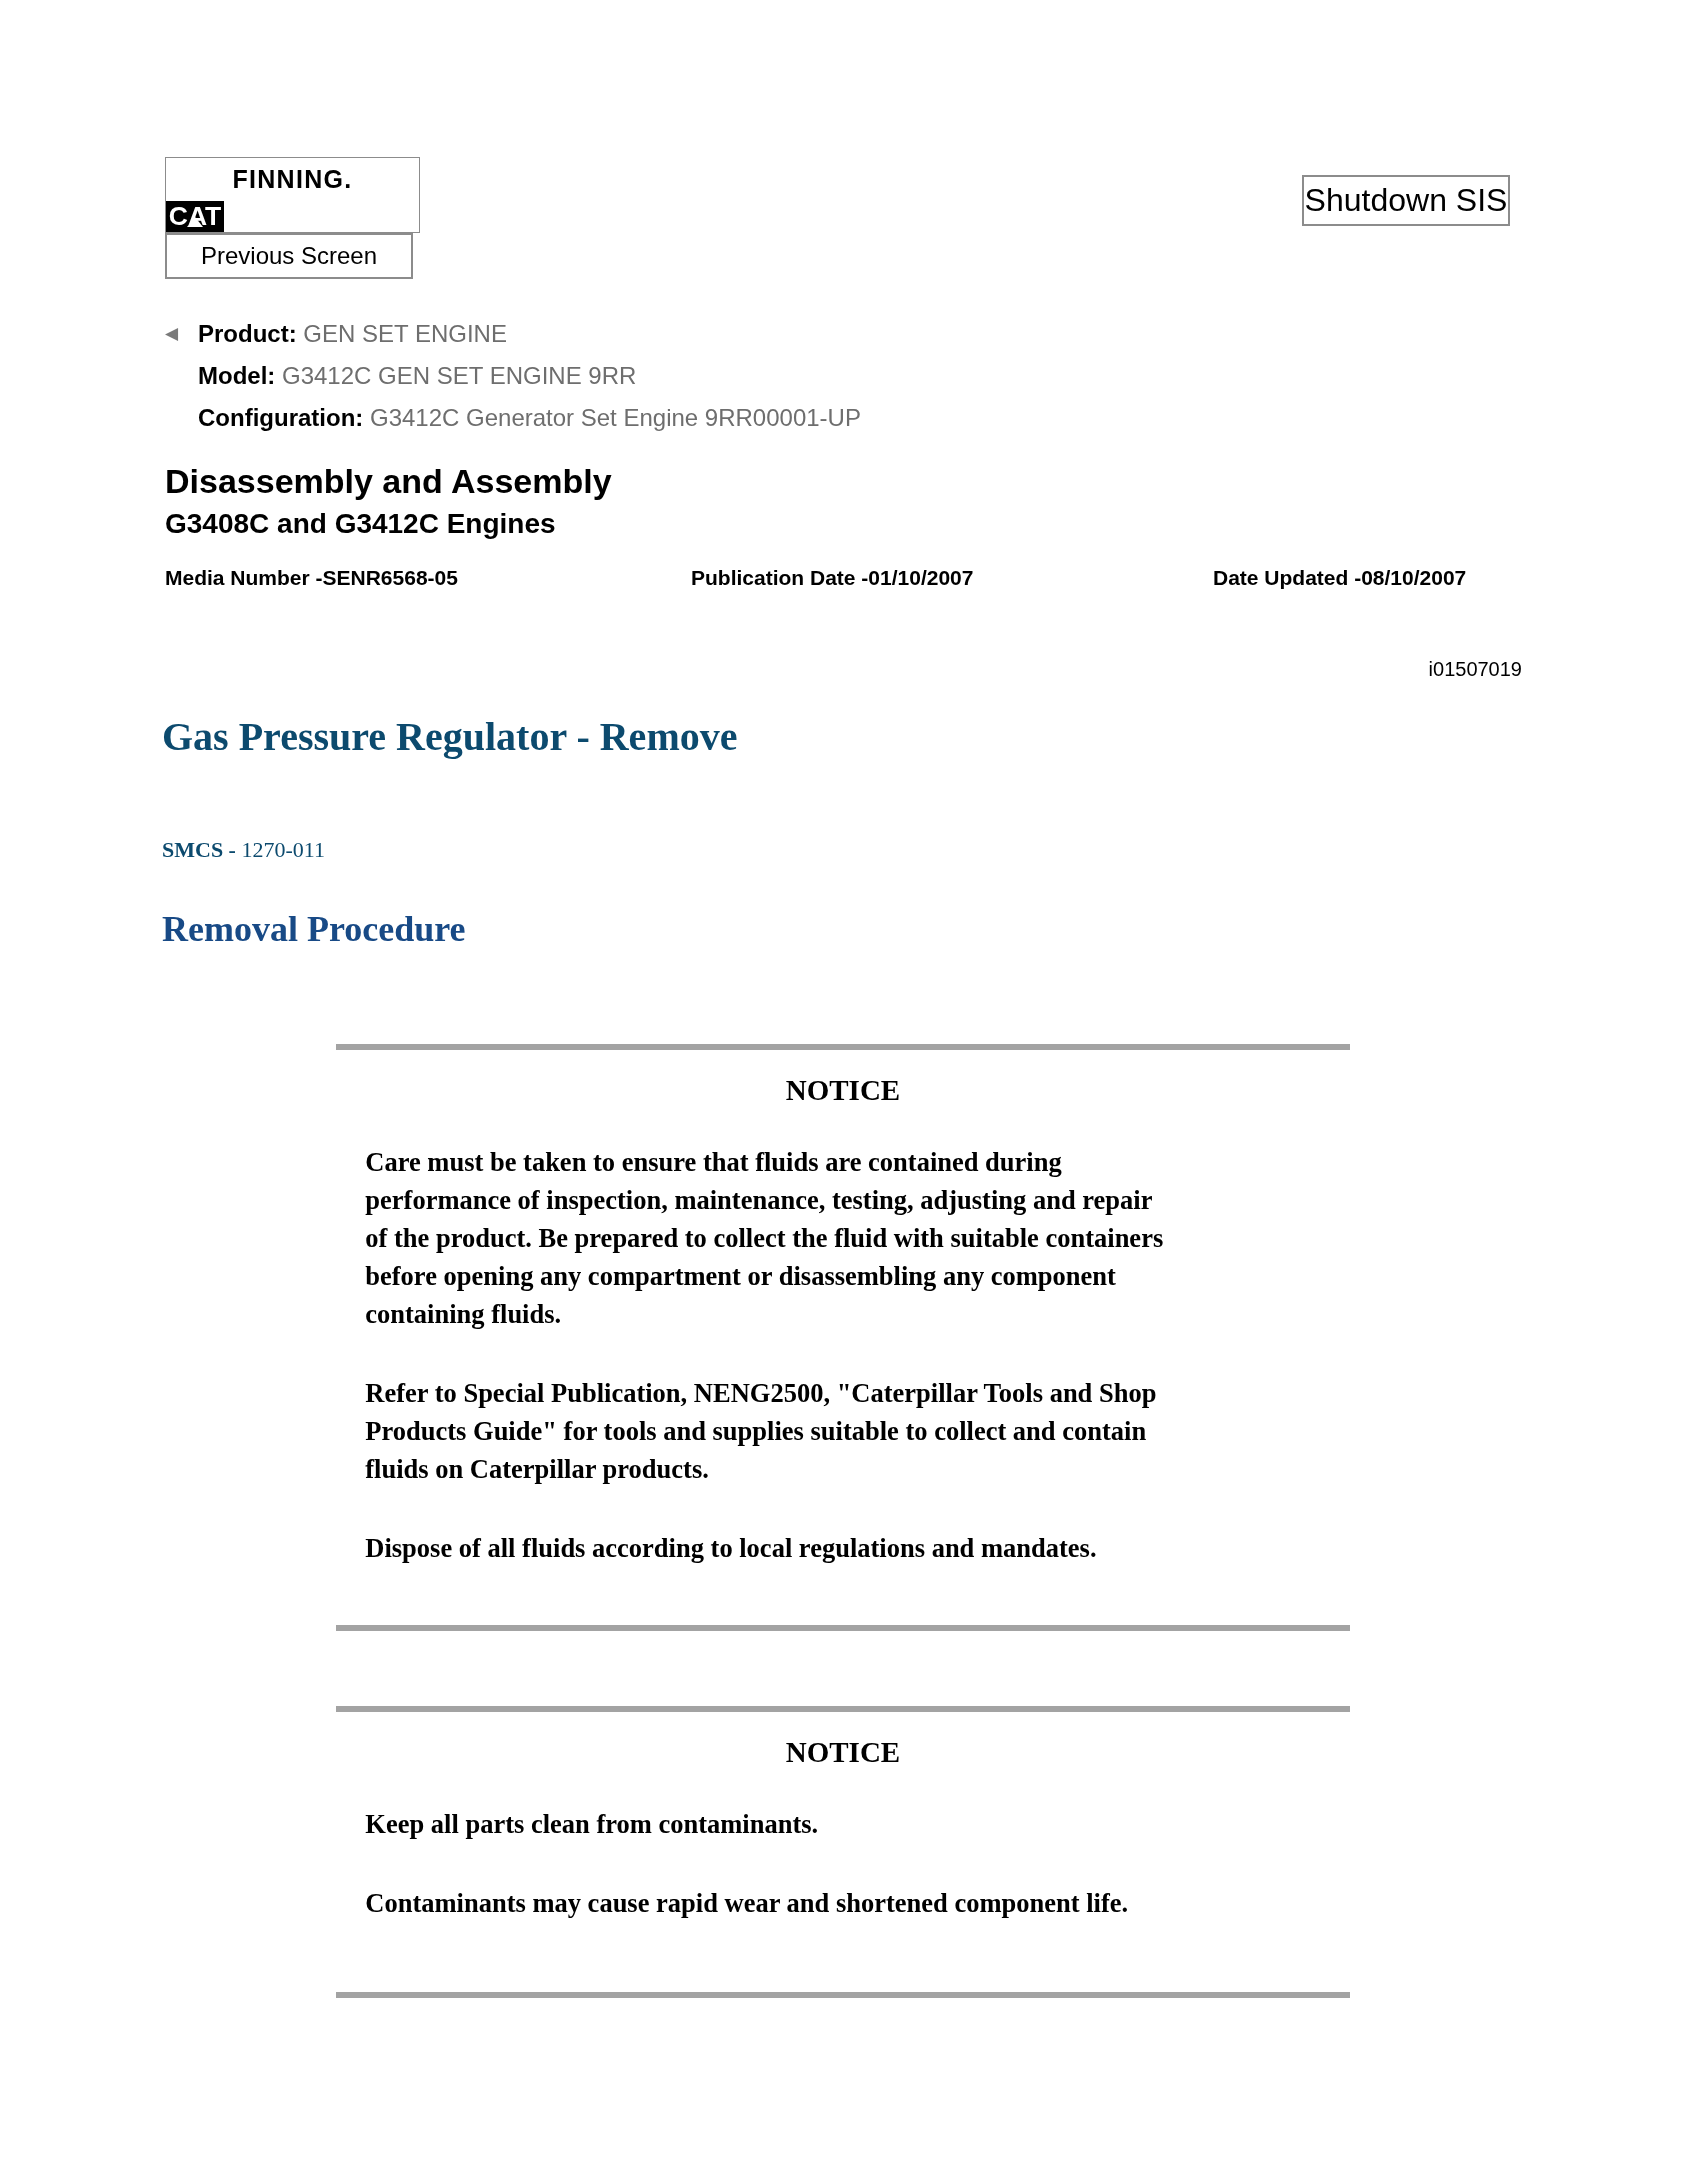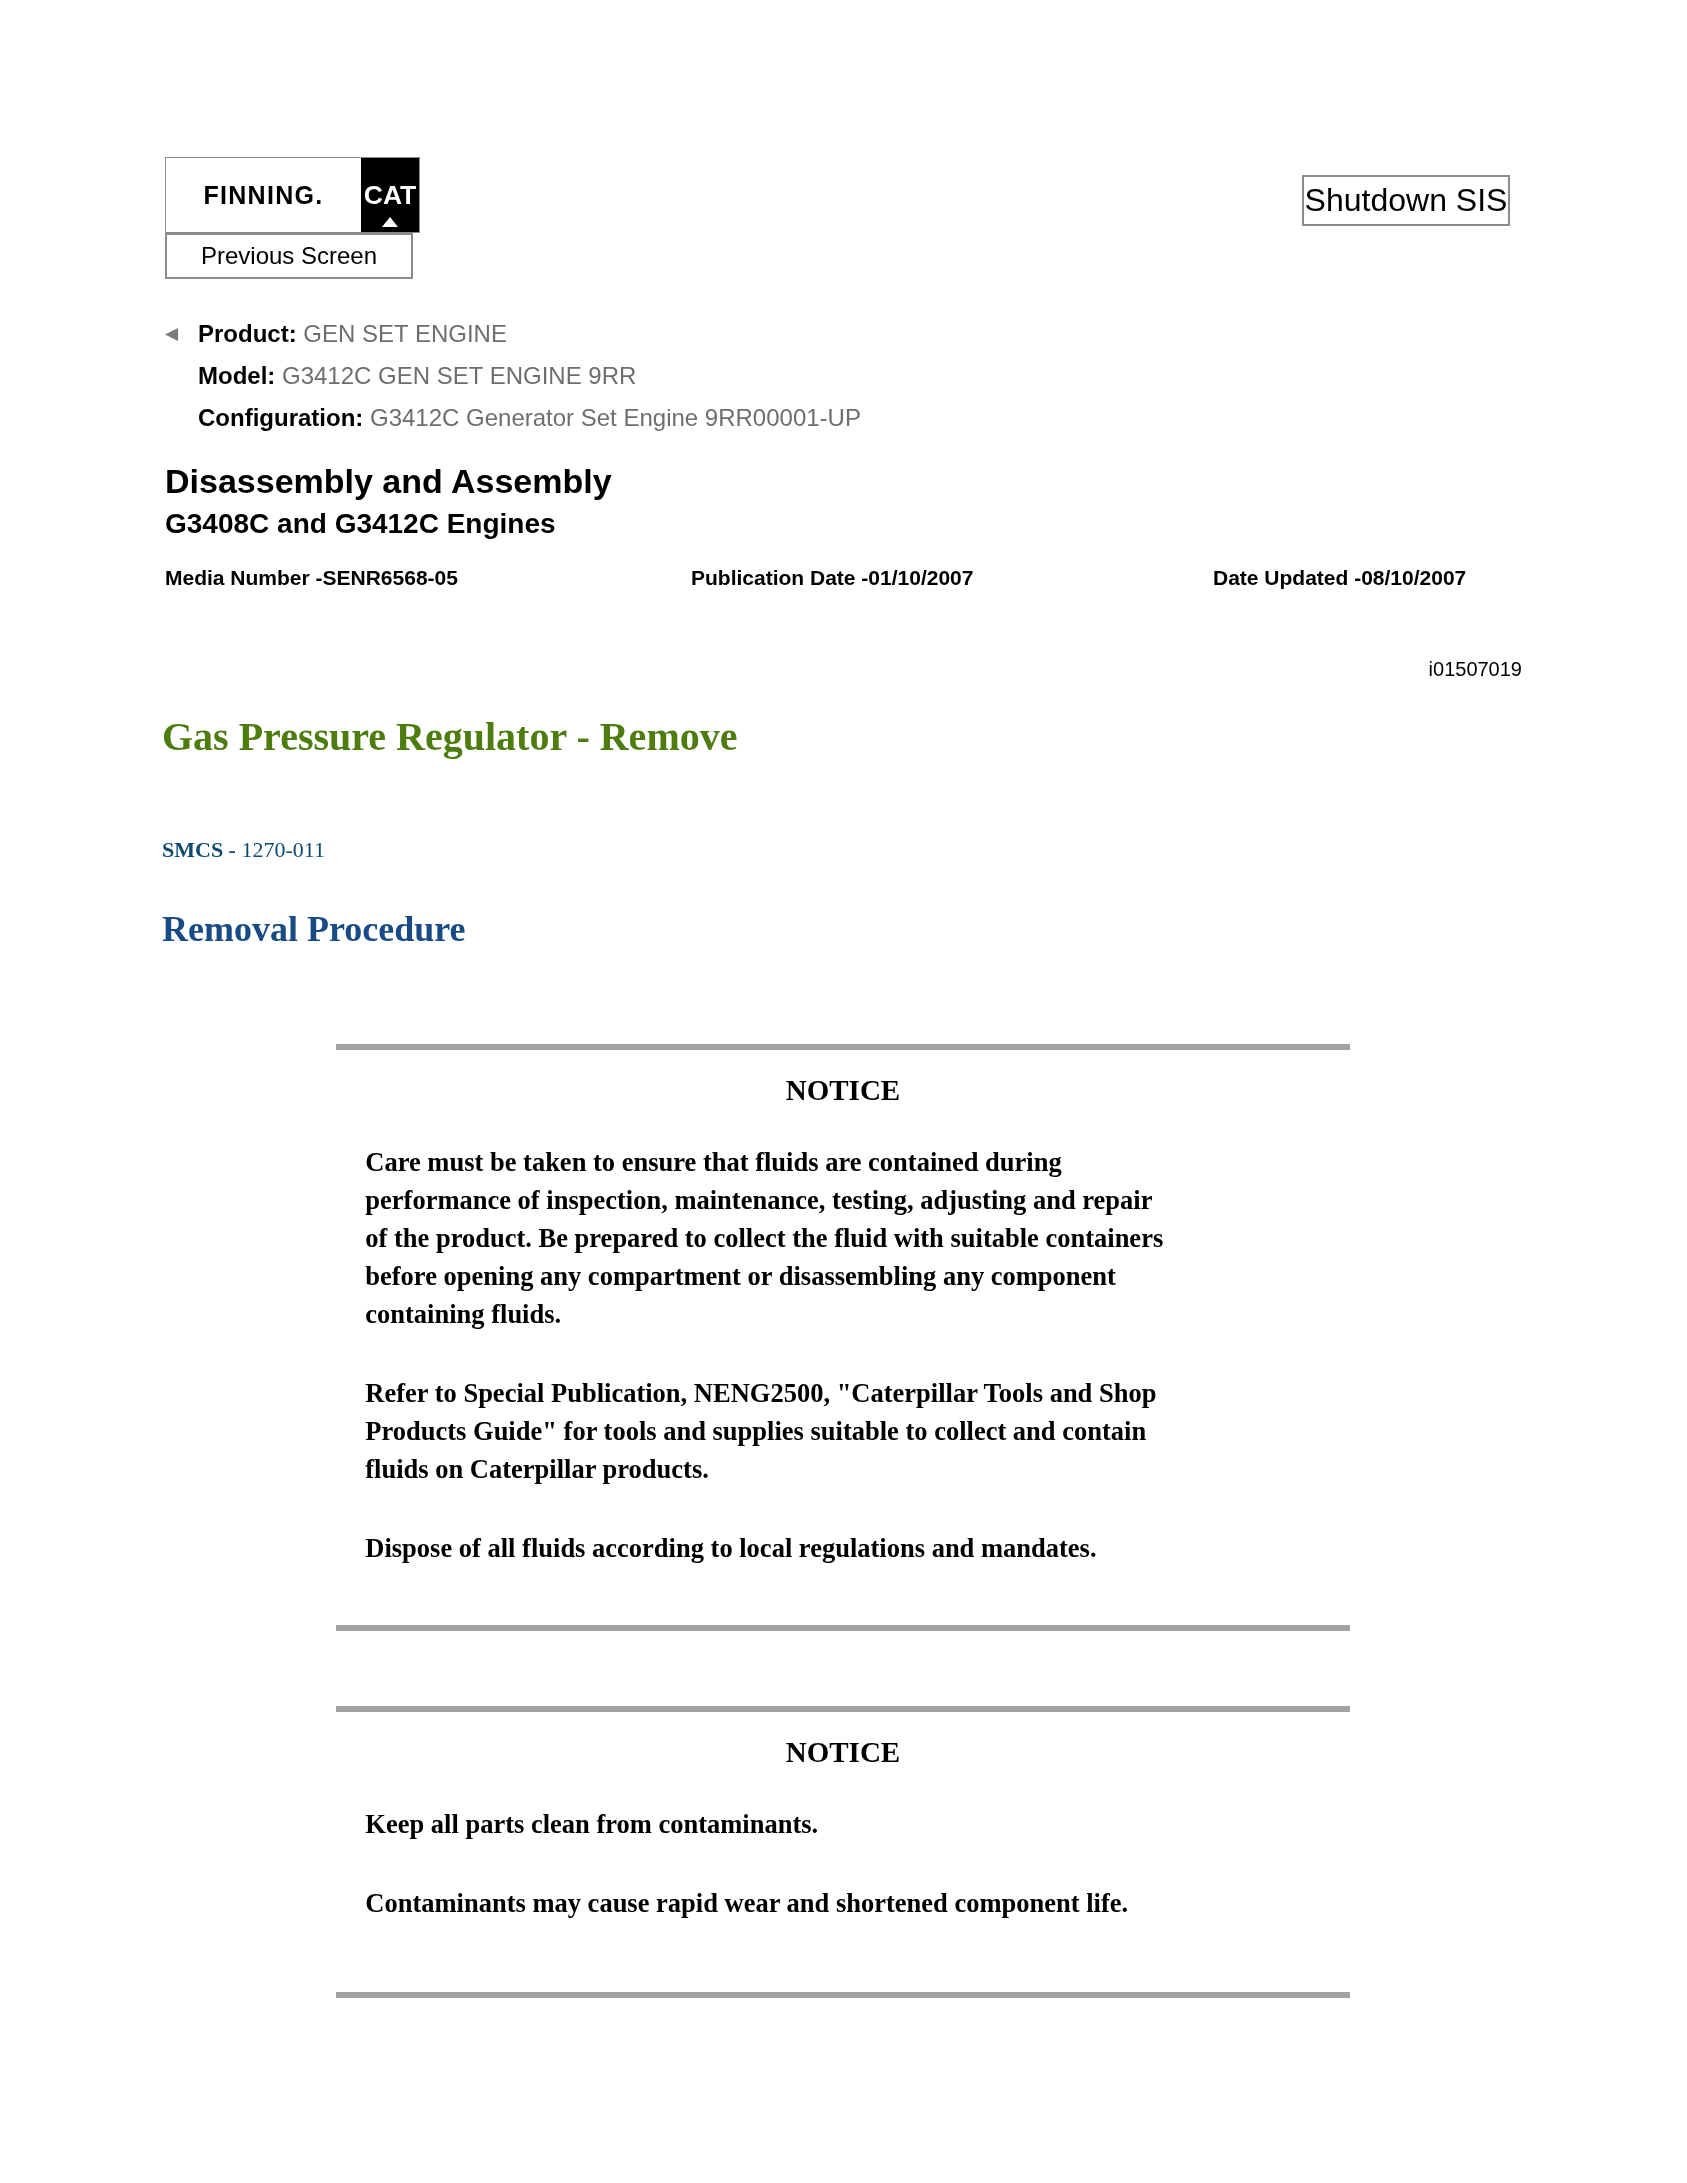--- a/index.html
+++ b/index.html
@@ -12,20 +12,21 @@
     font-family:"Liberation Sans", sans-serif;
     overflow:hidden;
   }
 
   
   .logo {
     position:absolute; left:165px; top:157px;
     width:255px; height:76px;
     border:1.3px solid #8c8c8c;
     display:flex;
+    flex-direction:column;
   }
   .logo-finning {
     flex:1; background:#ffffff;
     display:flex; align-items:center; justify-content:center;
     font-size:25px; font-weight:800; letter-spacing:1.3px; color:#000;
     font-family:"Liberation Sans", sans-serif;
   }
   .logo-cat {
     width:58px; background:#000000; color:#ffffff;
     position:relative;
@@ -94,21 +95,21 @@
   .date-updated   { position:absolute; left:1048px; white-space:nowrap; }
 
   
   .article-id {
     position:absolute; right:165px; top:658px;
     font-size:20px; color:#000;padding-left:26px;
   }
   .article-title {
     position:absolute; left:162px; top:713px;
     font-family:"Liberation Serif", serif;
-    font-size:40px; font-weight:bold; color:#4d7c0f;
+    font-size:40px; font-weight:bold; color:#0c4a6e;
     white-space:nowrap;
   }
   .smcs-line {
     position:absolute; left:162px; top:837px;
     font-family:"Liberation Serif", serif;
     font-size:22px; color:#0c4a6e; white-space:nowrap;
   }
   .smcs-label { font-weight:bold; }
   .section-title {
     position:absolute; left:162px; top:908px;

